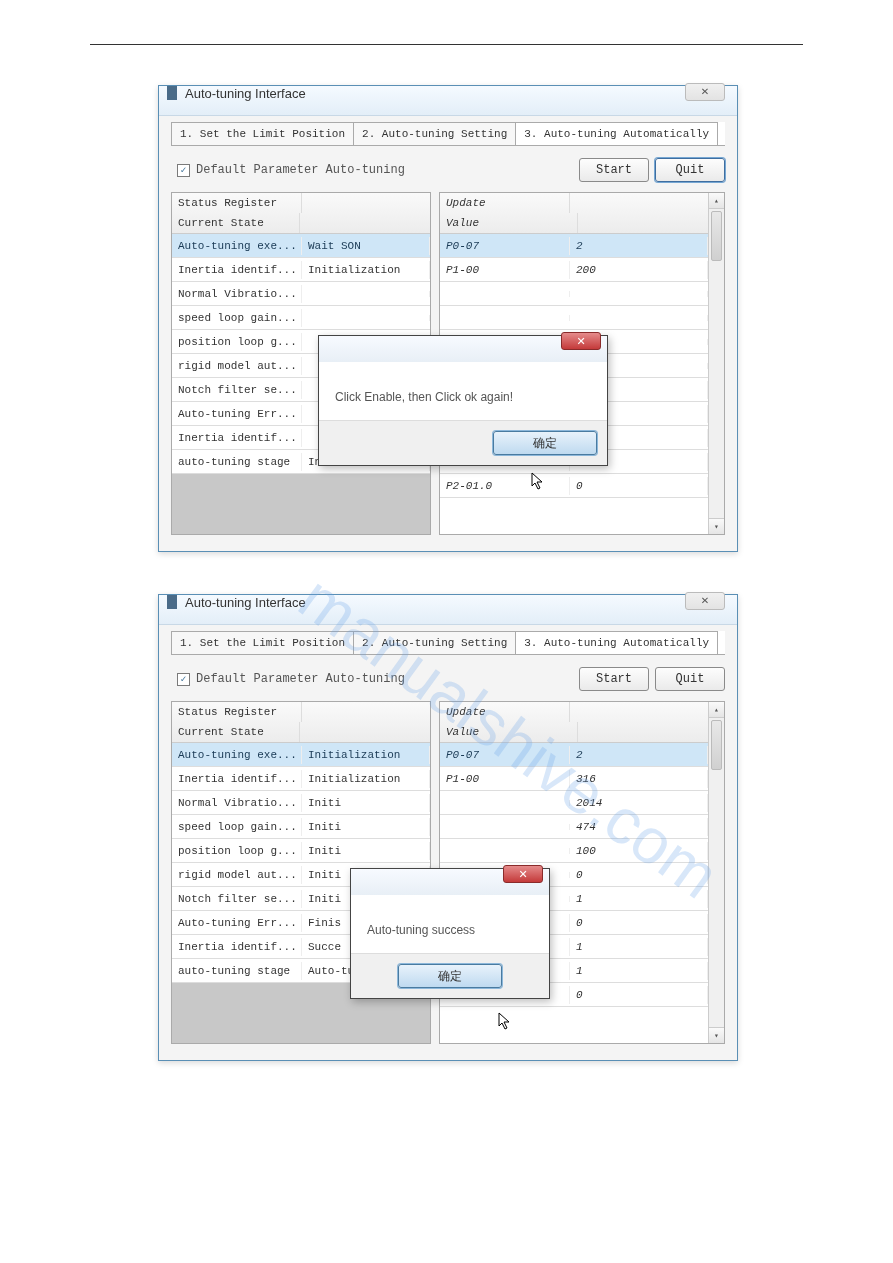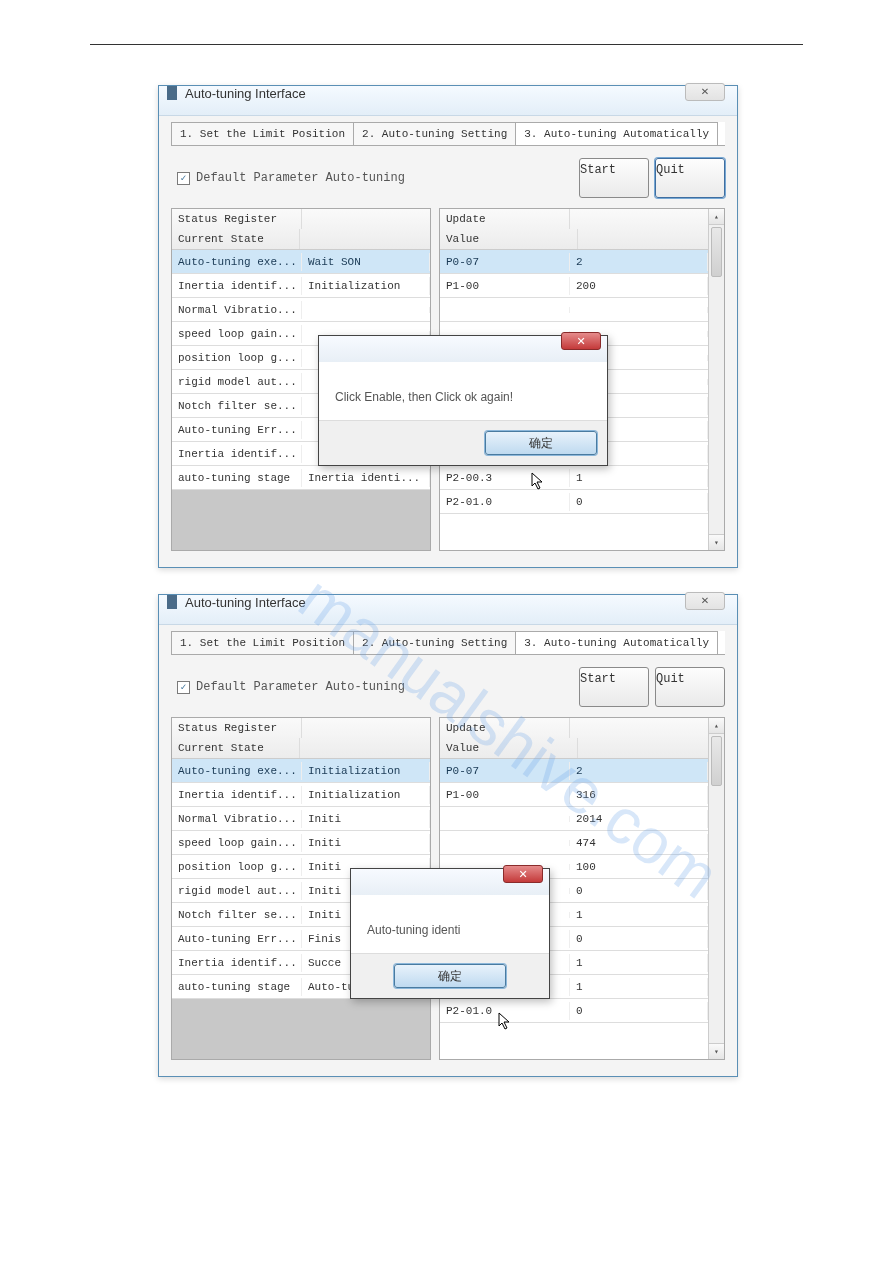--- a/index.html
+++ b/index.html
@@ -100,47 +100,47 @@
     border: 1px solid #7a7a7a;
     margin-right: 6px;
     display: inline-flex;
     align-items: center;
     justify-content: center;
     font-size: 10px;
     background: #fff;
     color: #4a7ba0;
   }
   .btn {
-    width: 70px; height: 40px;
+    width: 70px; height: 24px;
     border: 1px solid #8a8a8a;
     border-radius: 3px;
     background: linear-gradient(#fdfdfd, #eaeaea);
     font-family: "Courier New", monospace;
     font-size: 12px;
     line-height: 22px;
-    text-align: left;
+    text-align: center;
     cursor: pointer;
     margin-left: 6px;
   }
   .btn.primary {
     border-color: #3f6ea0;
     box-shadow: 0 0 0 1px #76a7d3;
   }
   .tables {
     display: flex;
     gap: 8px;
   }
   .grid {
     border: 1px solid #aaa;
     background: #fff;
     font-family: "Courier New", monospace;
     font-size: 11px;
   }
   .grid-left { width: 260px; }
-  .grid-right { width: 290px; position: relative; }
+  .grid-right { width: 290px; position: relative; font-style: italic; }
   .grid-header {
     display: flex;
     background: linear-gradient(#fafafa, #ececec);
     border-bottom: 1px solid #ccc;
     flex-direction: column;
   }
   .grid-header .cell {
     padding: 4px 6px;
     border-right: 1px solid #ddd;
     color: #333;
@@ -231,21 +231,21 @@
     min-height: 50px;
   }
   .mb-footer {
     background: #f0f0f0;
     padding: 10px;
     text-align: right;
     border-top: 1px solid #ddd;
   }
   .mb-ok {
     display: inline-block;
-    width: 112px; height: 24px;
+    width: 104px; height: 24px;
     background: linear-gradient(#e8f2fb, #bfdaf0);
     border: 1px solid #4a7ba0;
     border-radius: 3px;
     line-height: 22px;
     text-align: center;
     font-size: 12px;
     color: #333;
     cursor: pointer;
     box-shadow: 0 0 0 1px #8cb7da;
   }
@@ -552,21 +552,21 @@
         </div>
       </div>
     </div>
   </div>
 </div>
 
 <div class="message-box mb-narrow" style="top:868px; left:350px;">
   <div class="mb-title">
     <div class="mb-close">✕</div>
   </div>
-  <div class="mb-body">Auto-tuning identi</div>
+  <div class="mb-body">Auto-tuning success</div>
   <div class="mb-footer" style="text-align:center">
     <div class="mb-ok">确定</div>
   </div>
 </div>
 <div class="cursor" style="top:1012px; left:498px;">
   <svg viewBox="0 0 14 18">
       <path d="M1 1 L1 14 L4 11 L7 17 L9 16 L6 10 L11 10 Z" fill="#fff" stroke="#000" stroke-width="1"></path>
     </svg>
 </div>
 

